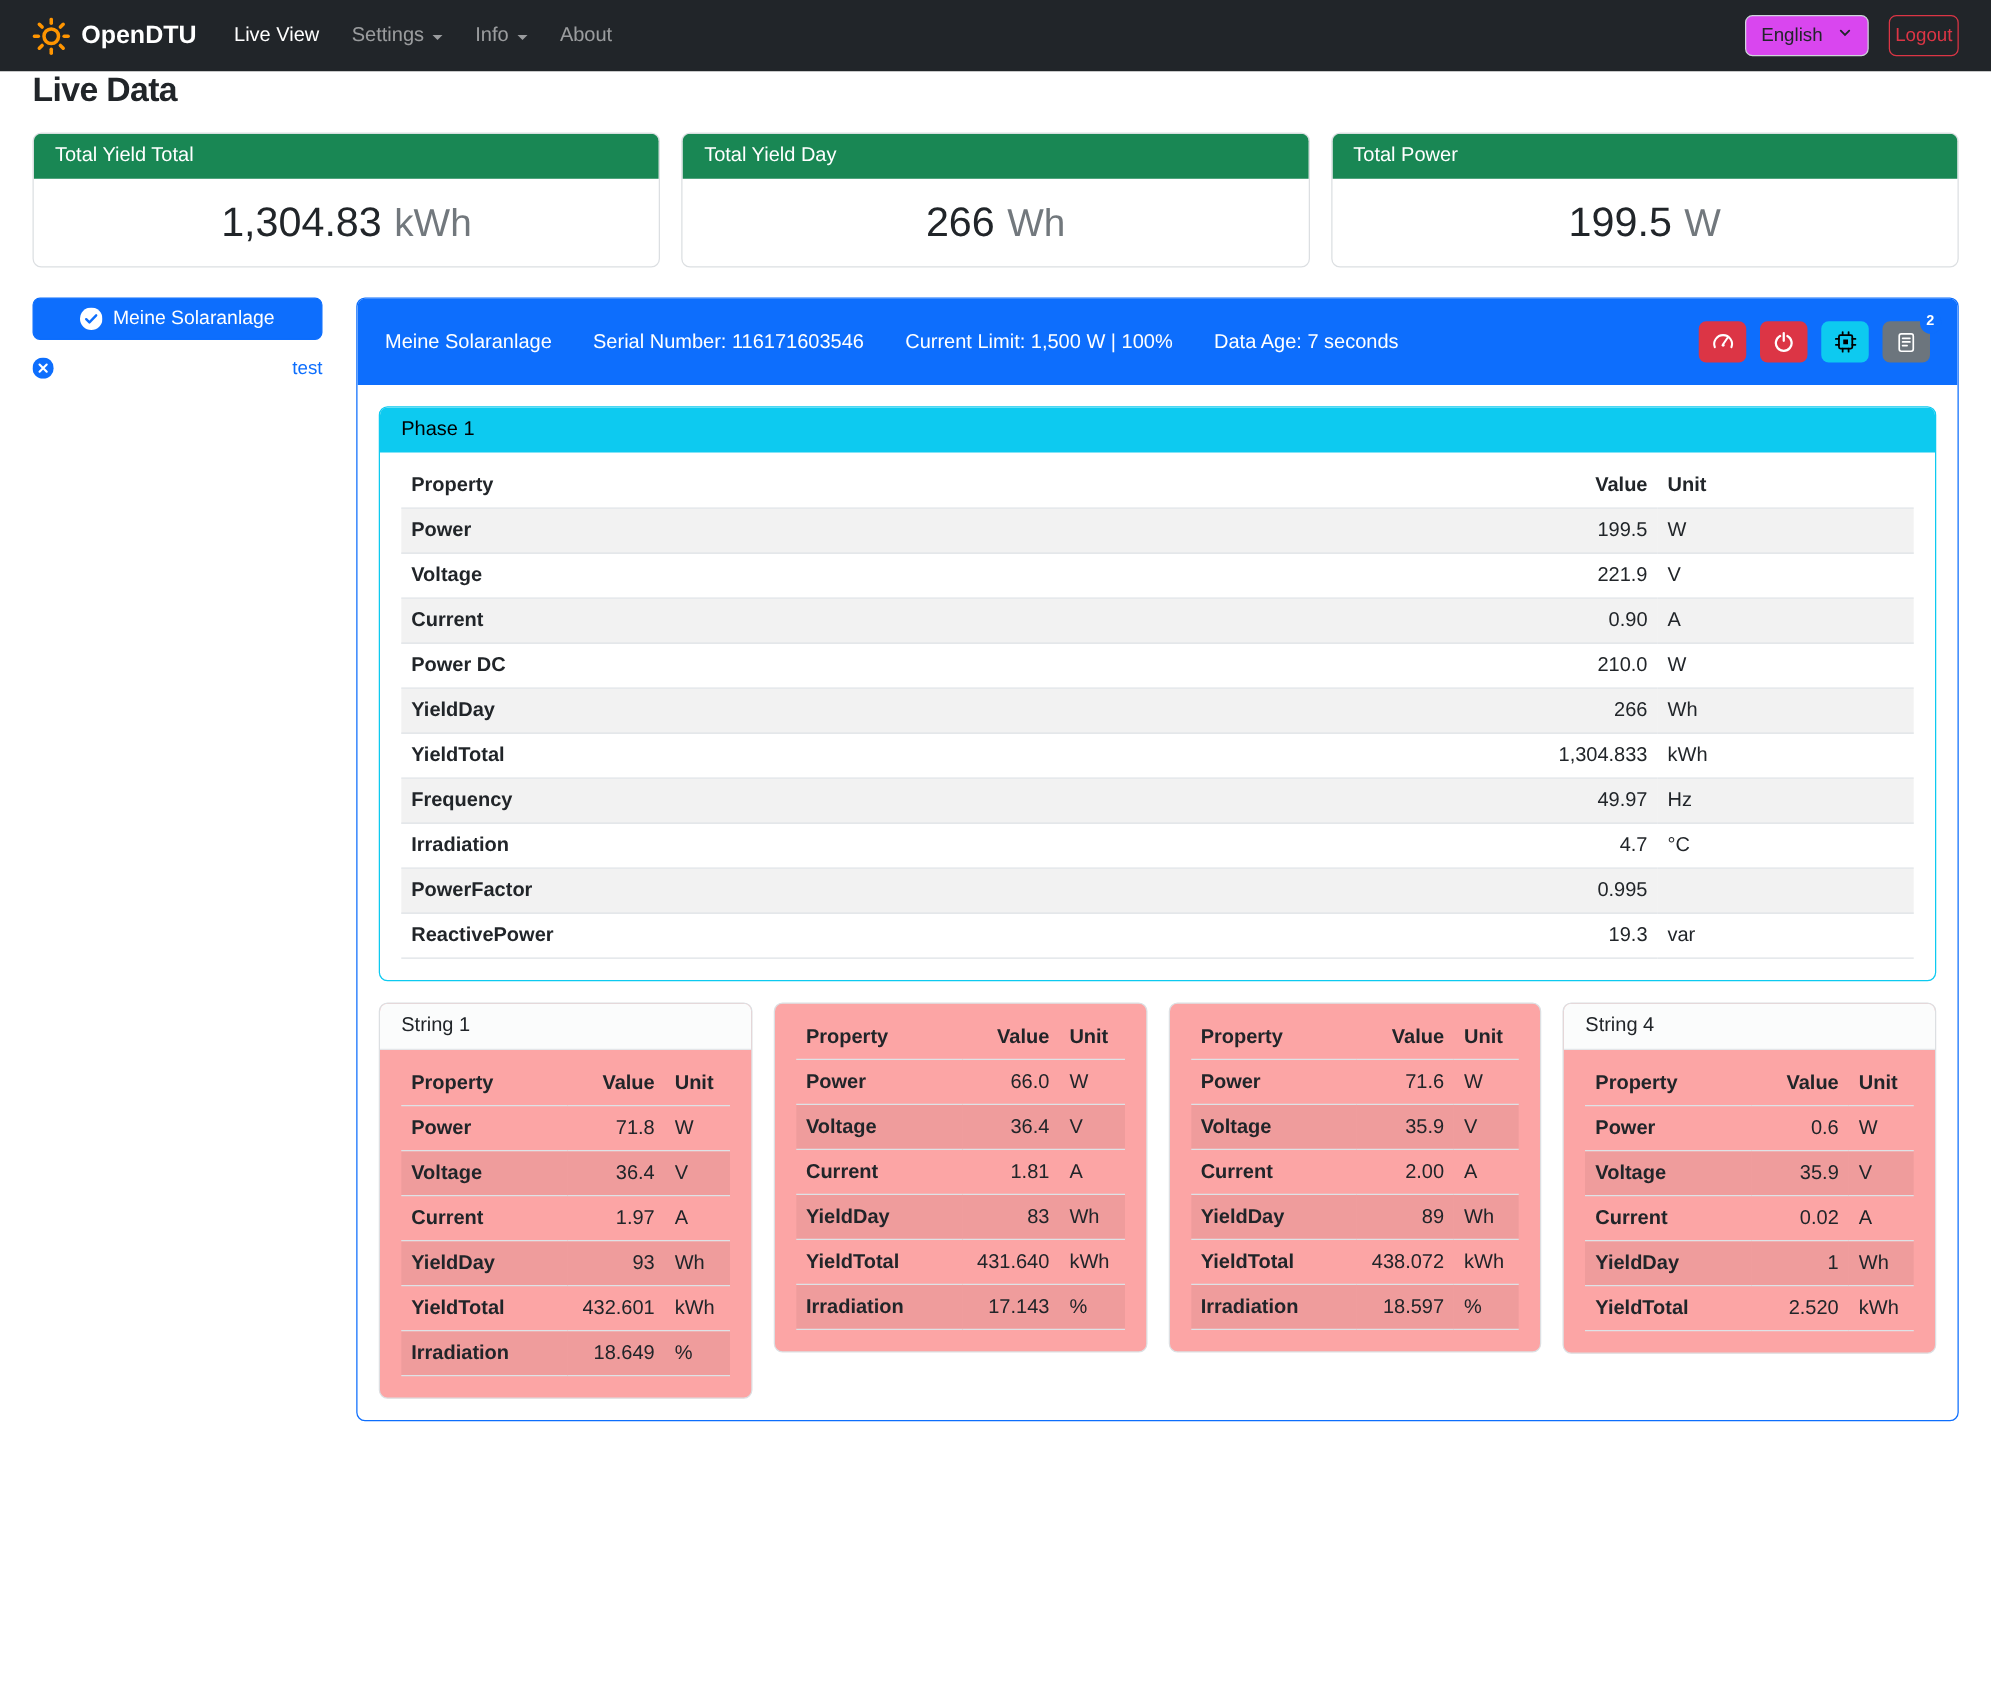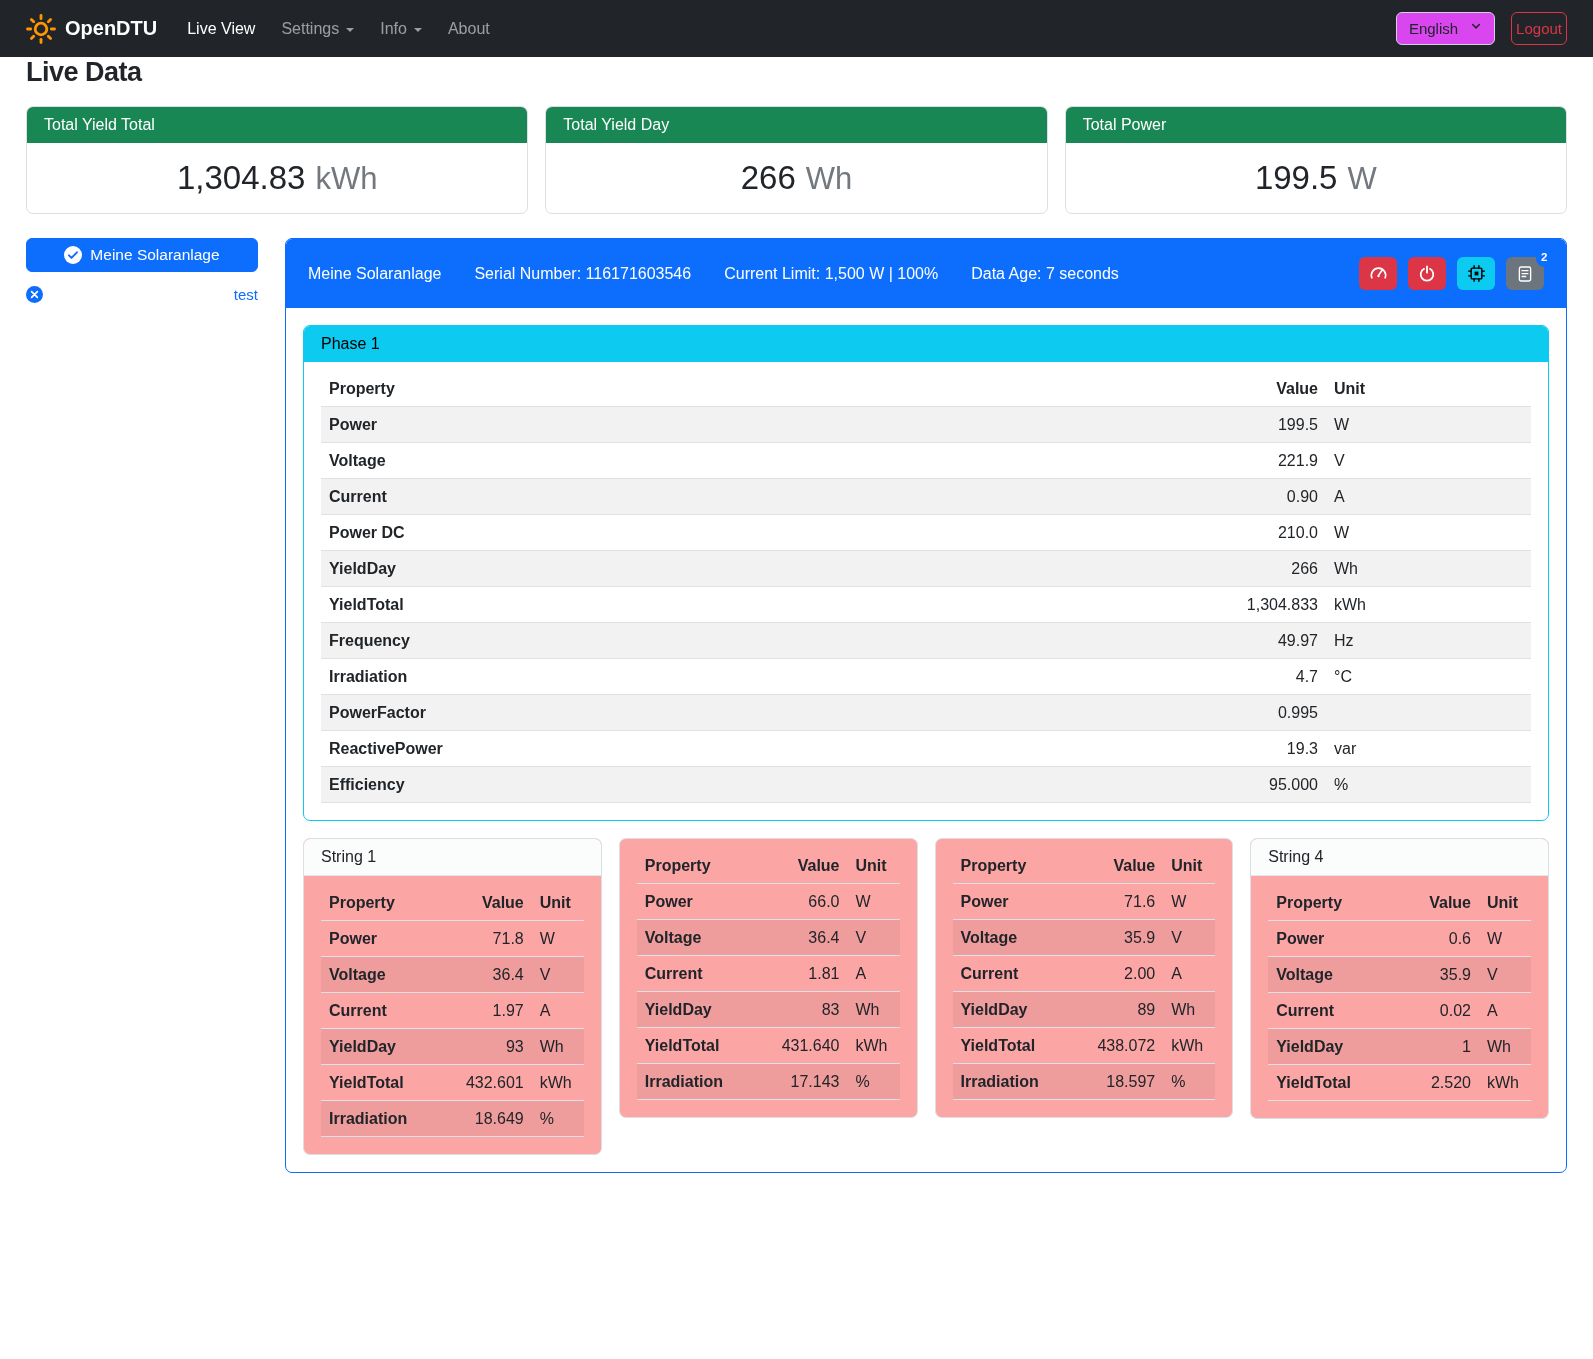--- a/index.html
+++ b/index.html
@@ -279,25 +279,20 @@
             <tr>
                 <th>PowerFactor</th>
                 <td class="cell-val">0.995</td>
                 <td></td>
               </tr>
             <tr>
                 <th>ReactivePower</th>
                 <td class="cell-val">19.3</td>
                 <td>var</td>
               </tr>
-            <tr>
-                <th>Efficiency</th>
-                <td class="cell-val">95.000</td>
-                <td>%</td>
-              </tr>
           </tbody>
         </table>
       </div>
     </div>
 
     <div class="strings-row">
 
       <div class="string-card">
         <div class="string-head">String 1</div>
         <div class="string-body">

